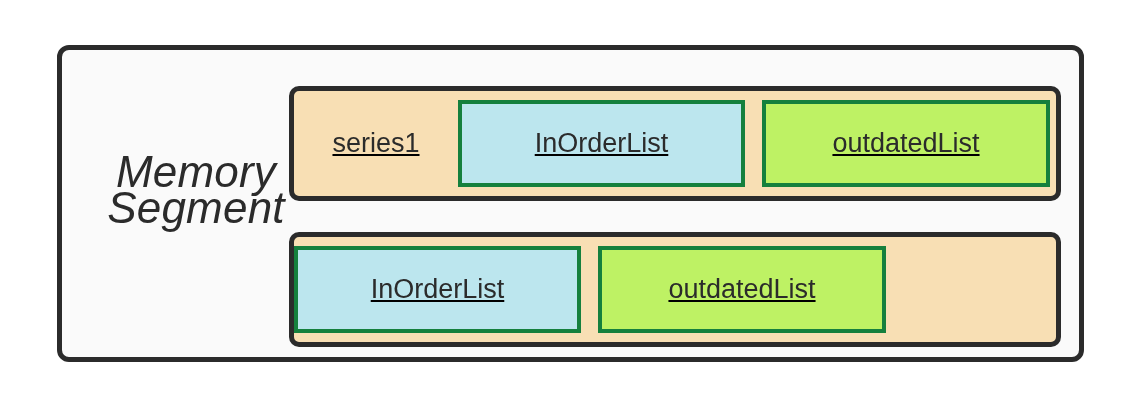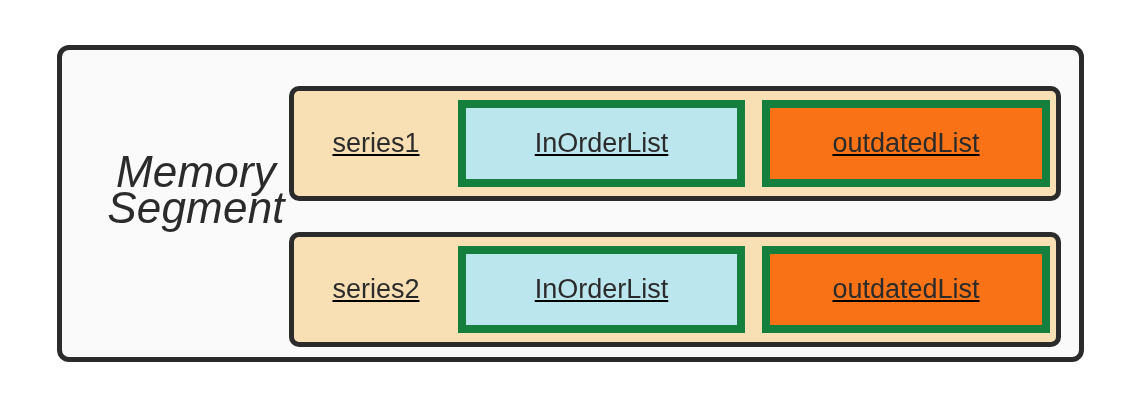--- a/index.html
+++ b/index.html
@@ -76,39 +76,39 @@
     text-align: center;
     font-size: 27px;
     color: #2b2b2b;
     line-height: 1;
   }
 
   
   .list-box {
     box-sizing: border-box;
     height: 87px;
-    border: 8px solid #15803d;
+    border: 4px solid #15803d;
     border-radius: 0;
     display: flex;
     align-items: center;
     justify-content: center;
     font-size: 27px;
     color: #2b2b2b;
     line-height: 1;
   }
   .list-box.inorder {
     flex: 0 0 287px;
     width: 287px;
     background: #bce6ee;
     margin-left: 0px;
   }
   .list-box.outdated {
     flex: 0 0 288px;
     width: 288px;
-    background: #f97316;
+    background: #bef264;
     margin-left: 17px;
   }
 </style>
 </head>
 <body>
 
 <div class="canvas">
 
   <div class="memory-segment">
 
@@ -119,21 +119,20 @@
       <div class="series-name">series1</div>
       <div class="list-box inorder">
         <span>InOrderList</span>
       </div>
       <div class="list-box outdated">
         <span>outdatedList</span>
       </div>
     </div>
 
     <div class="series-row row-1">
-      <div class="series-name">series2</div>
       <div class="list-box inorder">
         <span>InOrderList</span>
       </div>
       <div class="list-box outdated">
         <span>outdatedList</span>
       </div>
     </div>
 
   </div>
 </div>

